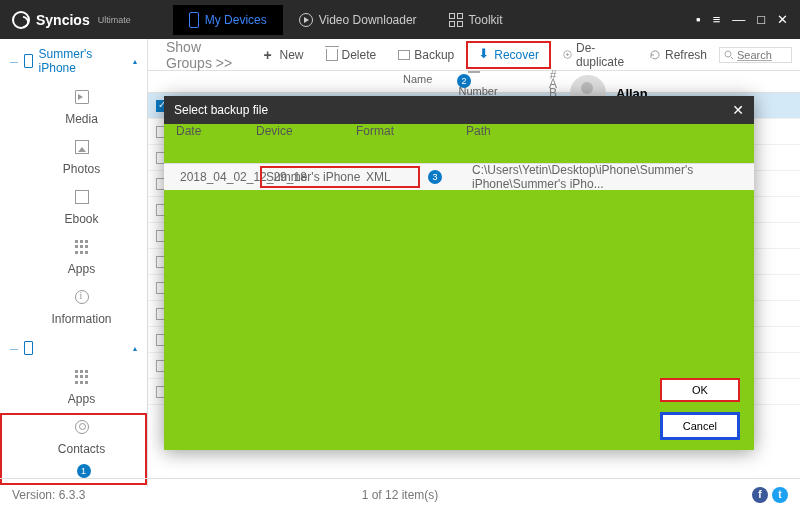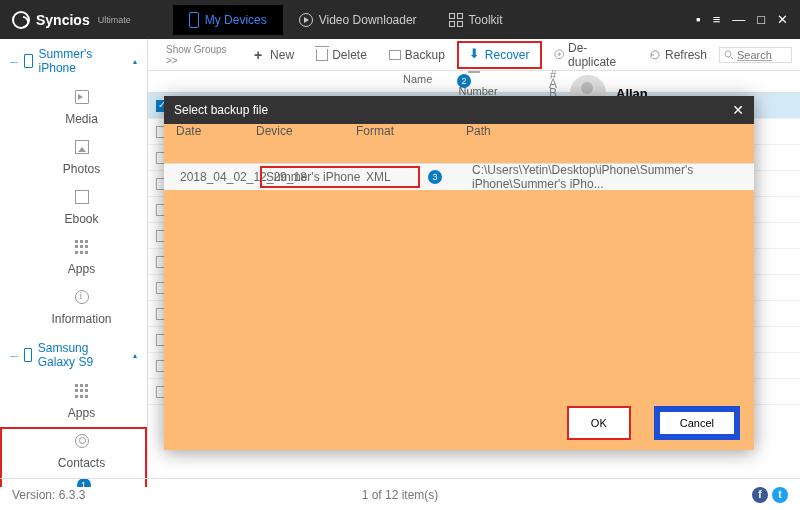--- a/index.html
+++ b/index.html
@@ -36,21 +36,21 @@
 .si-apps{display:grid;grid-template-columns:repeat(3,3px);gap:2px;}
 .si-apps span{width:3px;height:3px;background:#999;}
 .si-info{border:1.2px solid #999;border-radius:50%;}
 .si-info:after{content:"i";position:absolute;left:4px;top:-1px;font-size:10px;color:#999;font-family:serif;}
 .si-contacts{border:1.2px solid #999;border-radius:50%;}
 .si-contacts:after{content:"";position:absolute;left:3px;top:2px;width:5px;height:5px;border:1px solid #999;border-radius:50%;}
 .si-sms{border:1.2px solid #999;border-radius:3px;}
 .badge-num{width:14px;height:14px;background:#0a7ac5;border-radius:50%;color:#fff;font-size:9px;display:inline-flex;align-items:center;justify-content:center;margin-left:4px;}
 .content{flex:1;display:flex;flex-direction:column;}
 .toolbar{height:32px;border-bottom:1px solid #e0e0e0;display:flex;align-items:center;padding:0 8px;gap:2px;}
-.tb-groups{color:#888;font-size:10px;padding:0 10px;cursor:pointer;}
+.tb-groups{color:#888;font-size:14px;padding:0 10px;cursor:pointer;}
 .tb-btn{display:flex;align-items:center;gap:4px;padding:5px 10px;color:#555;cursor:pointer;}
 .tb-btn.rec{border:2px solid #d22;color:#0a7ac5;}
 .tb-icon{width:12px;height:12px;display:inline-block;}
 .ti-new{font-size:14px;line-height:12px;font-weight:bold;}
 .ti-del{border:1px solid #999;border-top:none;position:relative;}
 .ti-del:before{content:"";position:absolute;top:-3px;left:-2px;right:-2px;height:2px;border-top:1px solid #999;}
 .ti-backup{width:12px;height:10px;border:1px solid #999;}
 .ti-recover{color:#0a7ac5;font-size:13px;line-height:10px;}
 .search{margin-left:auto;border:1px solid #ddd;height:16px;width:80px;display:flex;align-items:center;padding:0 4px;color:#aaa;text-decoration:underline;}
 .search svg{width:10px;height:10px;margin-right:3px;}
@@ -63,34 +63,34 @@
 .rows{flex:1;}
 .row{height:26px;border-bottom:1px solid #f0f0f0;display:flex;align-items:center;padding-left:8px;}
 .row .chk{width:12px;height:12px;border:1px solid #aaa;margin-right:8px;}
 .row.sel{background:#d4e9f7;}
 .row.sel .chk{background:#0a7ac5;border-color:#0a7ac5;position:relative;}
 .row.sel .chk:after{content:"✓";color:#fff;position:absolute;left:1px;top:-2px;font-size:10px;}
 .detail{position:absolute;right:20px;top:75px;width:210px;display:flex;align-items:center;gap:10px;}
 .avatar{width:36px;height:36px;background:#ddd;border-radius:50%;position:relative;}
 .avatar:after{content:"";position:absolute;left:11px;top:7px;width:12px;height:12px;background:#bbb;border-radius:50%;}
 .dname{font-size:13px;font-weight:600;}
-.modal{position:absolute;left:164px;top:96px;width:590px;height:354px;background:#fdba74;box-shadow:0 2px 18px rgba(0,0,0,0.4);}
+.modal{position:absolute;left:164px;top:96px;width:590px;height:354px;background:#84cc16;box-shadow:0 2px 18px rgba(0,0,0,0.4);}
 .modal-head{height:28px;background:#333;color:#fff;display:flex;align-items:center;padding:0 10px;font-size:12px;}
 .modal-close{margin-left:auto;cursor:pointer;font-size:14px;}
 .modal-cols{height:40px;border-bottom:1px solid #ddd;display:flex;align-items:flex-start;padding-left:12px;font-size:11px;color:#555;}
 .mc-date{width:80px;}
 .mc-device{width:100px;}
 .mc-format{width:48px;}
 .mc-path{width:280px;}
 .modal-row{height:26px;display:flex;align-items:center;padding-left:16px;font-size:11px;color:#666;background:#f7f7f7;}
 .redbox{border:2px solid #d22;display:flex;padding:2px 4px;margin:-2px 0;}
 .badge3{margin-left:8px;}
 .badge4{position:absolute;left:554px;bottom:18px;}
-.modal-btns{position:absolute;bottom:10px;right:14px;display:flex;gap:23px;}
-.btn{border:6px solid #1d4ed8;background:#fff;padding:5px 20px;cursor:pointer;font-size:11px;}
+.modal-btns{position:absolute;bottom:10px;right:14px;display:flex;gap:10px;flex-direction:column;}
+.btn{border:3px solid #1d4ed8;background:#fff;padding:5px 20px;cursor:pointer;font-size:11px;}
 .btn.ok{border:2px solid #d22;padding:4px 22px;}
 .status{position:absolute;bottom:0;left:0;right:0;height:32px;border-top:1px solid #e0e0e0;display:flex;align-items:center;padding:0 12px;color:#777;font-size:11px;}
 .status-mid{position:absolute;left:50%;transform:translateX(-50%);}
 .social{margin-left:auto;display:flex;gap:4px;}
 .soc{width:16px;height:16px;border-radius:50%;display:inline-flex;align-items:center;justify-content:center;color:#fff;font-size:10px;font-weight:bold;}
 .fb{background:#3b5998;}
 .tw{background:#1da1f2;}
 </style>
 </head>
 <body>
@@ -164,21 +164,20 @@
         <span>Apps</span>
       </div>
     <div class="side-item">
         <span class="side-icon si-info"></span>
         <span>Information</span>
       </div>
 
     <div class="device-head">
       <span class="tri">—</span>
       <span class="phone-sm"></span>
-      <span>Samsung Galaxy S9</span>
       <span class="tri" style="margin-left:auto">▴</span>
     </div>
     <div class="side-item">
         <span class="side-icon si-apps">
           <span></span>
           <span></span>
           <span></span>
           <span></span>
           <span></span>
           <span></span>

